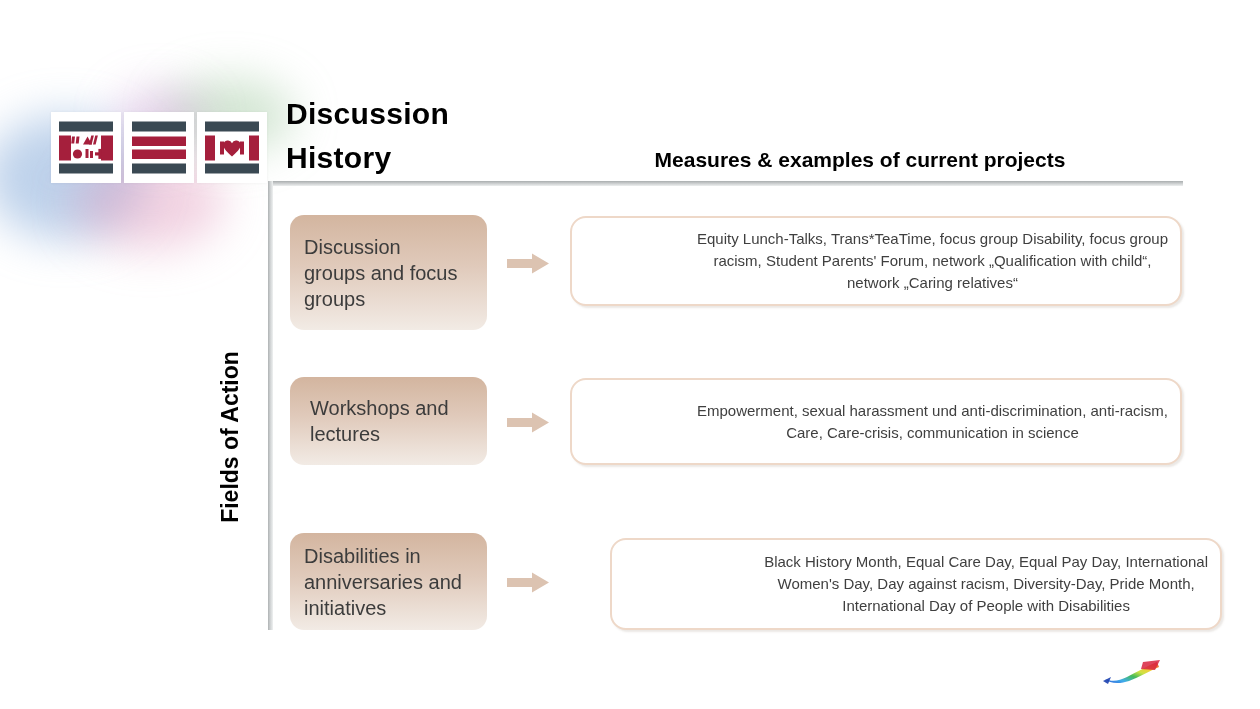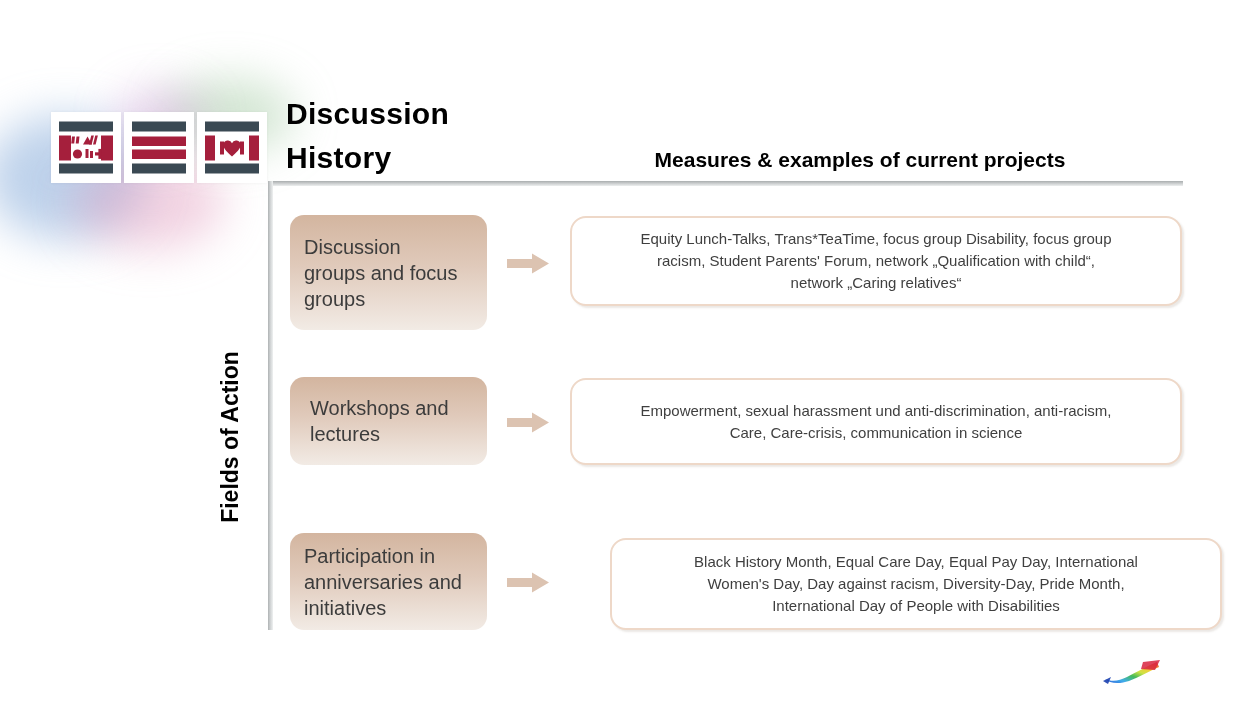--- a/index.html
+++ b/index.html
@@ -60,21 +60,21 @@
   .cat3 { top:533px; height:97px; }
 
   
   .arrow { position:absolute; left:507px; width:42px; height:25px; }
   .arrow1 { top:251px; } .arrow2 { top:410px; } .arrow3 { top:570px; }
 
   
   .ex {
     position:absolute; left:570px; width:612px; background:#fff;
     border:2px solid #eed8c8; border-radius:16px; box-sizing:border-box;
-    display:flex; align-items:center; justify-content:center; text-align:center;
+    display:flex; align-items:center; justify-content:flex-end; text-align:center;
     padding:0 12px; color:#3f3f3f; font-size:15px; line-height:22px;
     white-space:pre-line; box-shadow:2px 2px 2px rgba(190,180,170,.30);
   }
   .ex1 { top:216px; height:90px; }
   .ex2 { top:378px; height:87px; }
   .ex3 { top:538px; height:92px;margin-left:40px; }
 
   .swoosh { position:absolute; left:1102px; top:657px; width:62px; height:32px; }
 </style>
 </head>
@@ -159,21 +159,21 @@
   </div>
   <svg class="arrow arrow2" viewBox="0 0 42 25">
     <path d="M0,8 H25 V2.5 L42,12.5 L25,22.5 V17 H0 Z" fill="#dcc3b1"></path>
   </svg>
   <div class="ex ex2">
     <span>Empowerment, sexual harassment und anti-discrimination, anti-racism,
 Care, Care-crisis, communication in science</span>
   </div>
 
   <div class="cat cat3">
-    <span>Participation in
+    <span>Disabilities in
 anniversaries and
 initiatives</span>
   </div>
   <svg class="arrow arrow3" viewBox="0 0 42 25">
     <path d="M0,8 H25 V2.5 L42,12.5 L25,22.5 V17 H0 Z" fill="#dcc3b1"></path>
   </svg>
   <div class="ex ex3">
     <span>Black History Month, Equal Care Day, Equal Pay Day, International
 Women's Day, Day against racism, Diversity-Day, Pride Month,
 International Day of People with Disabilities</span>

